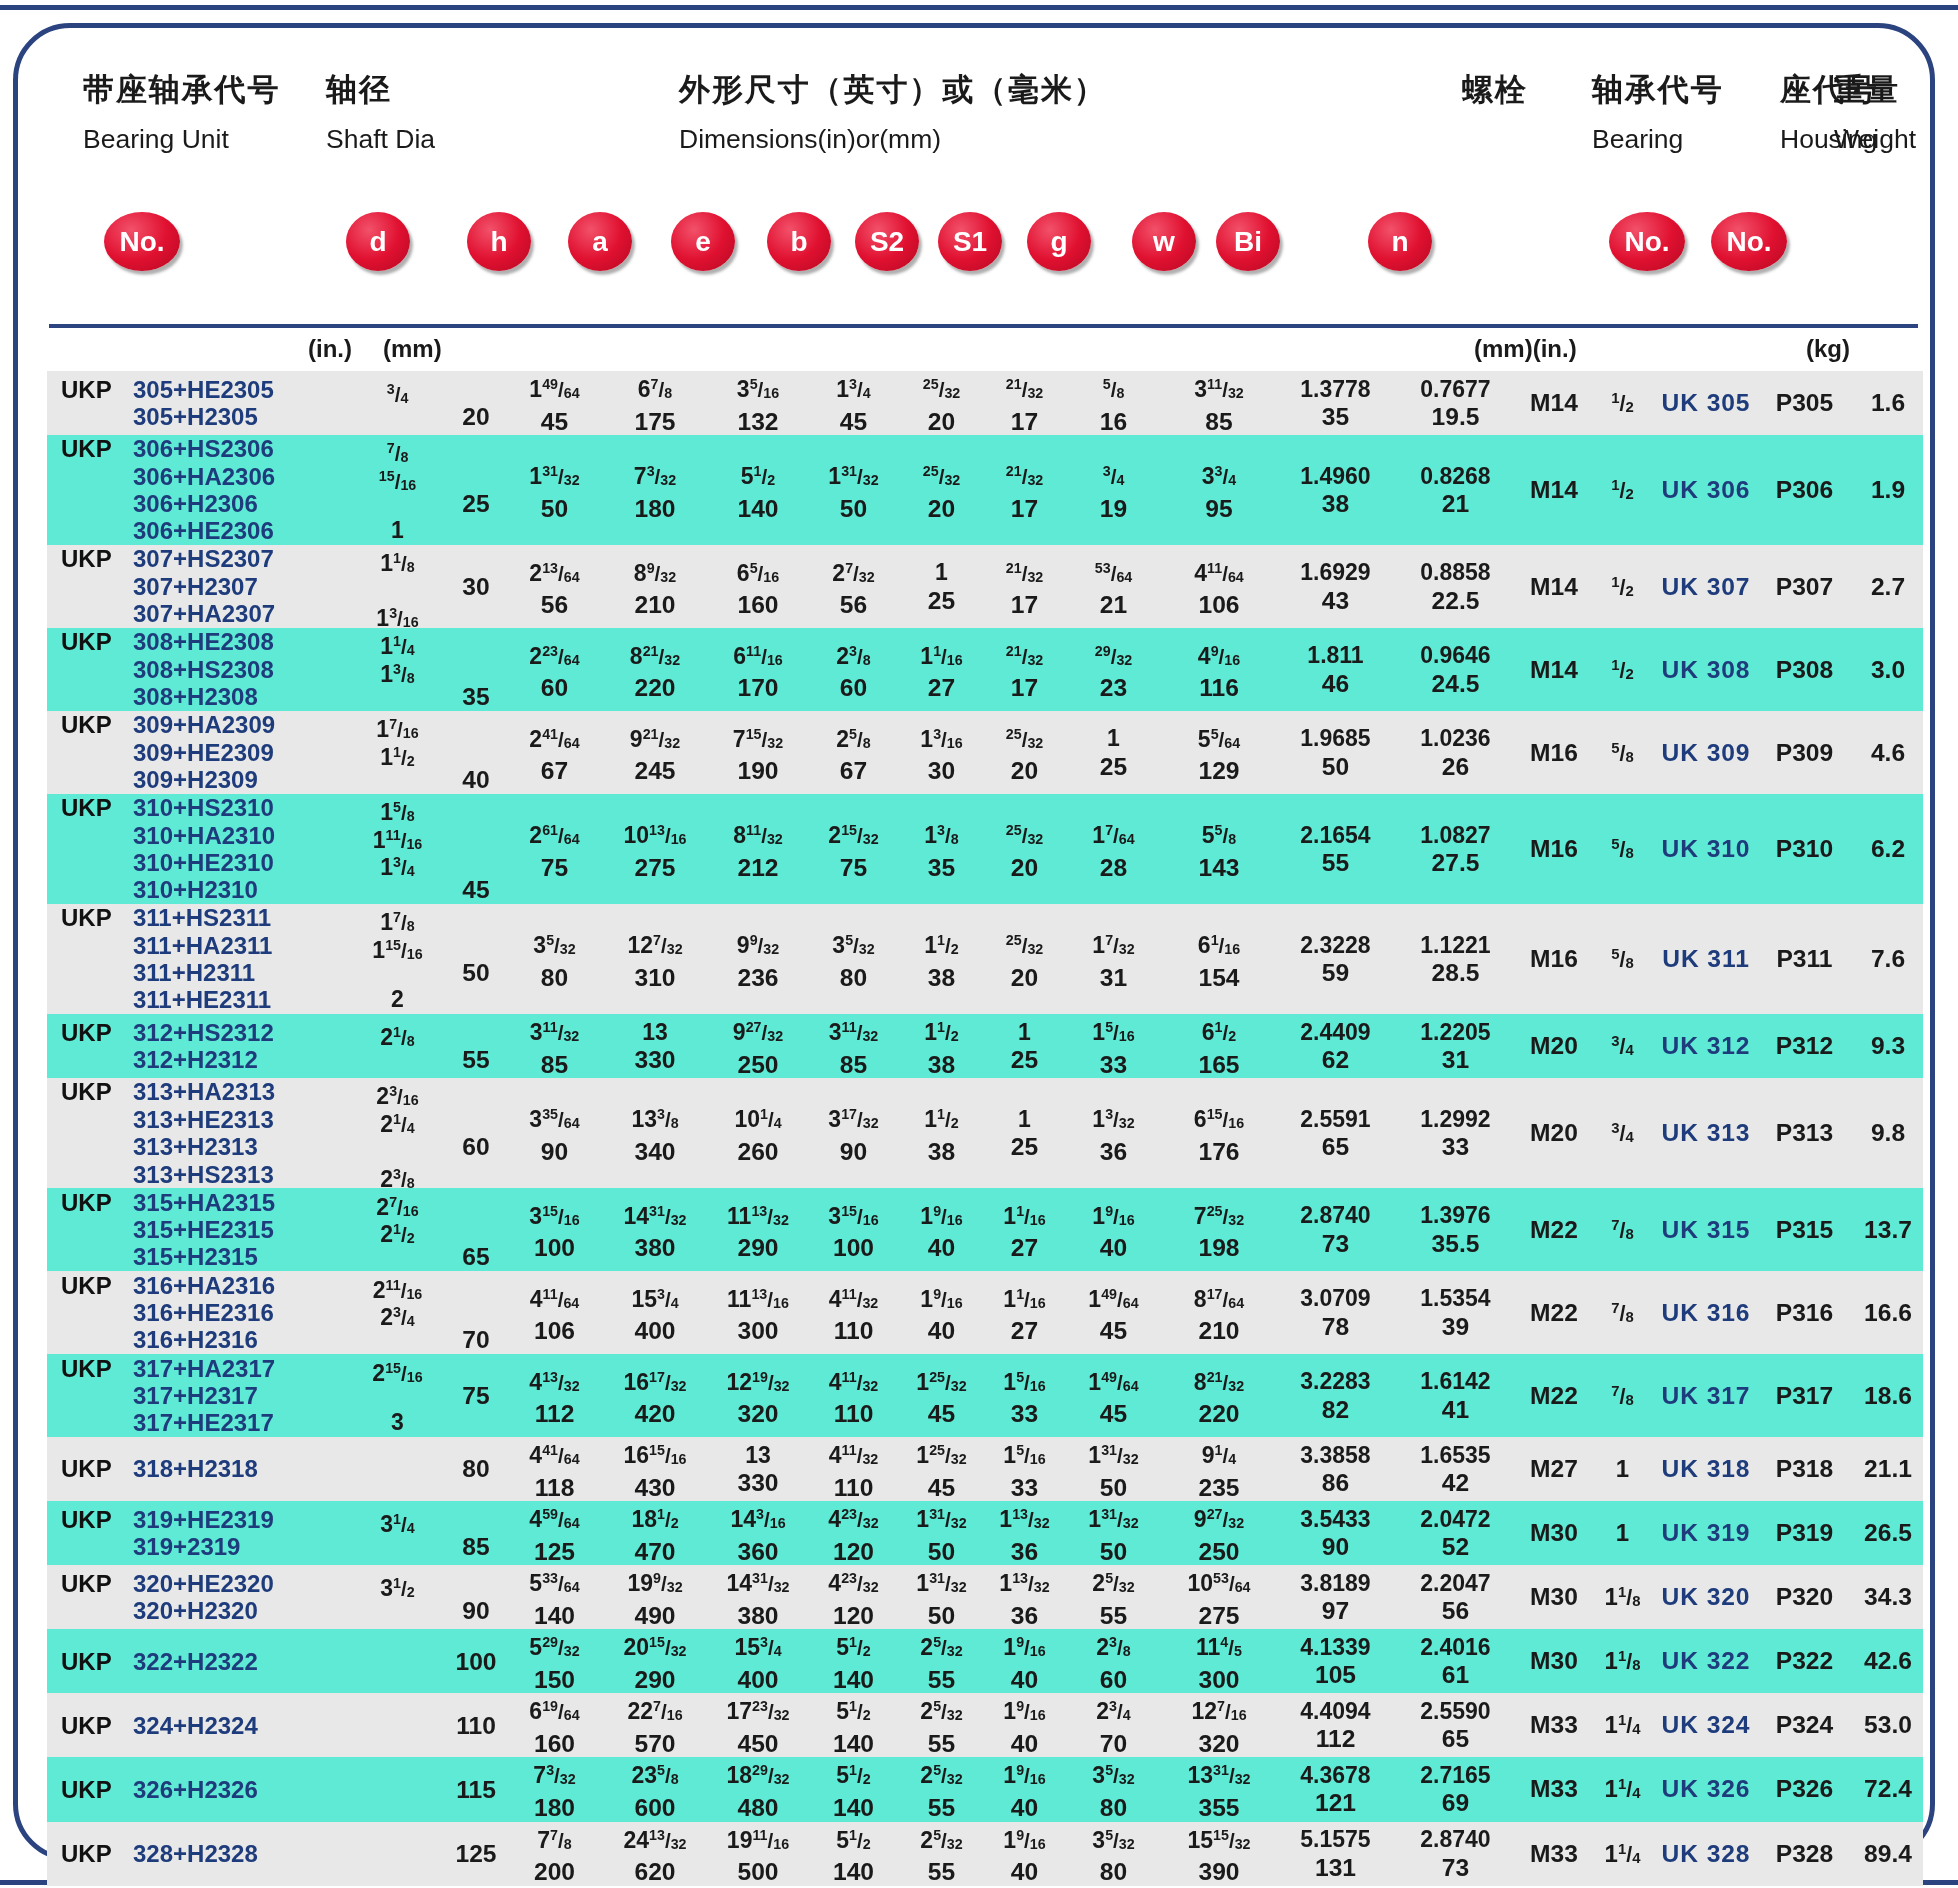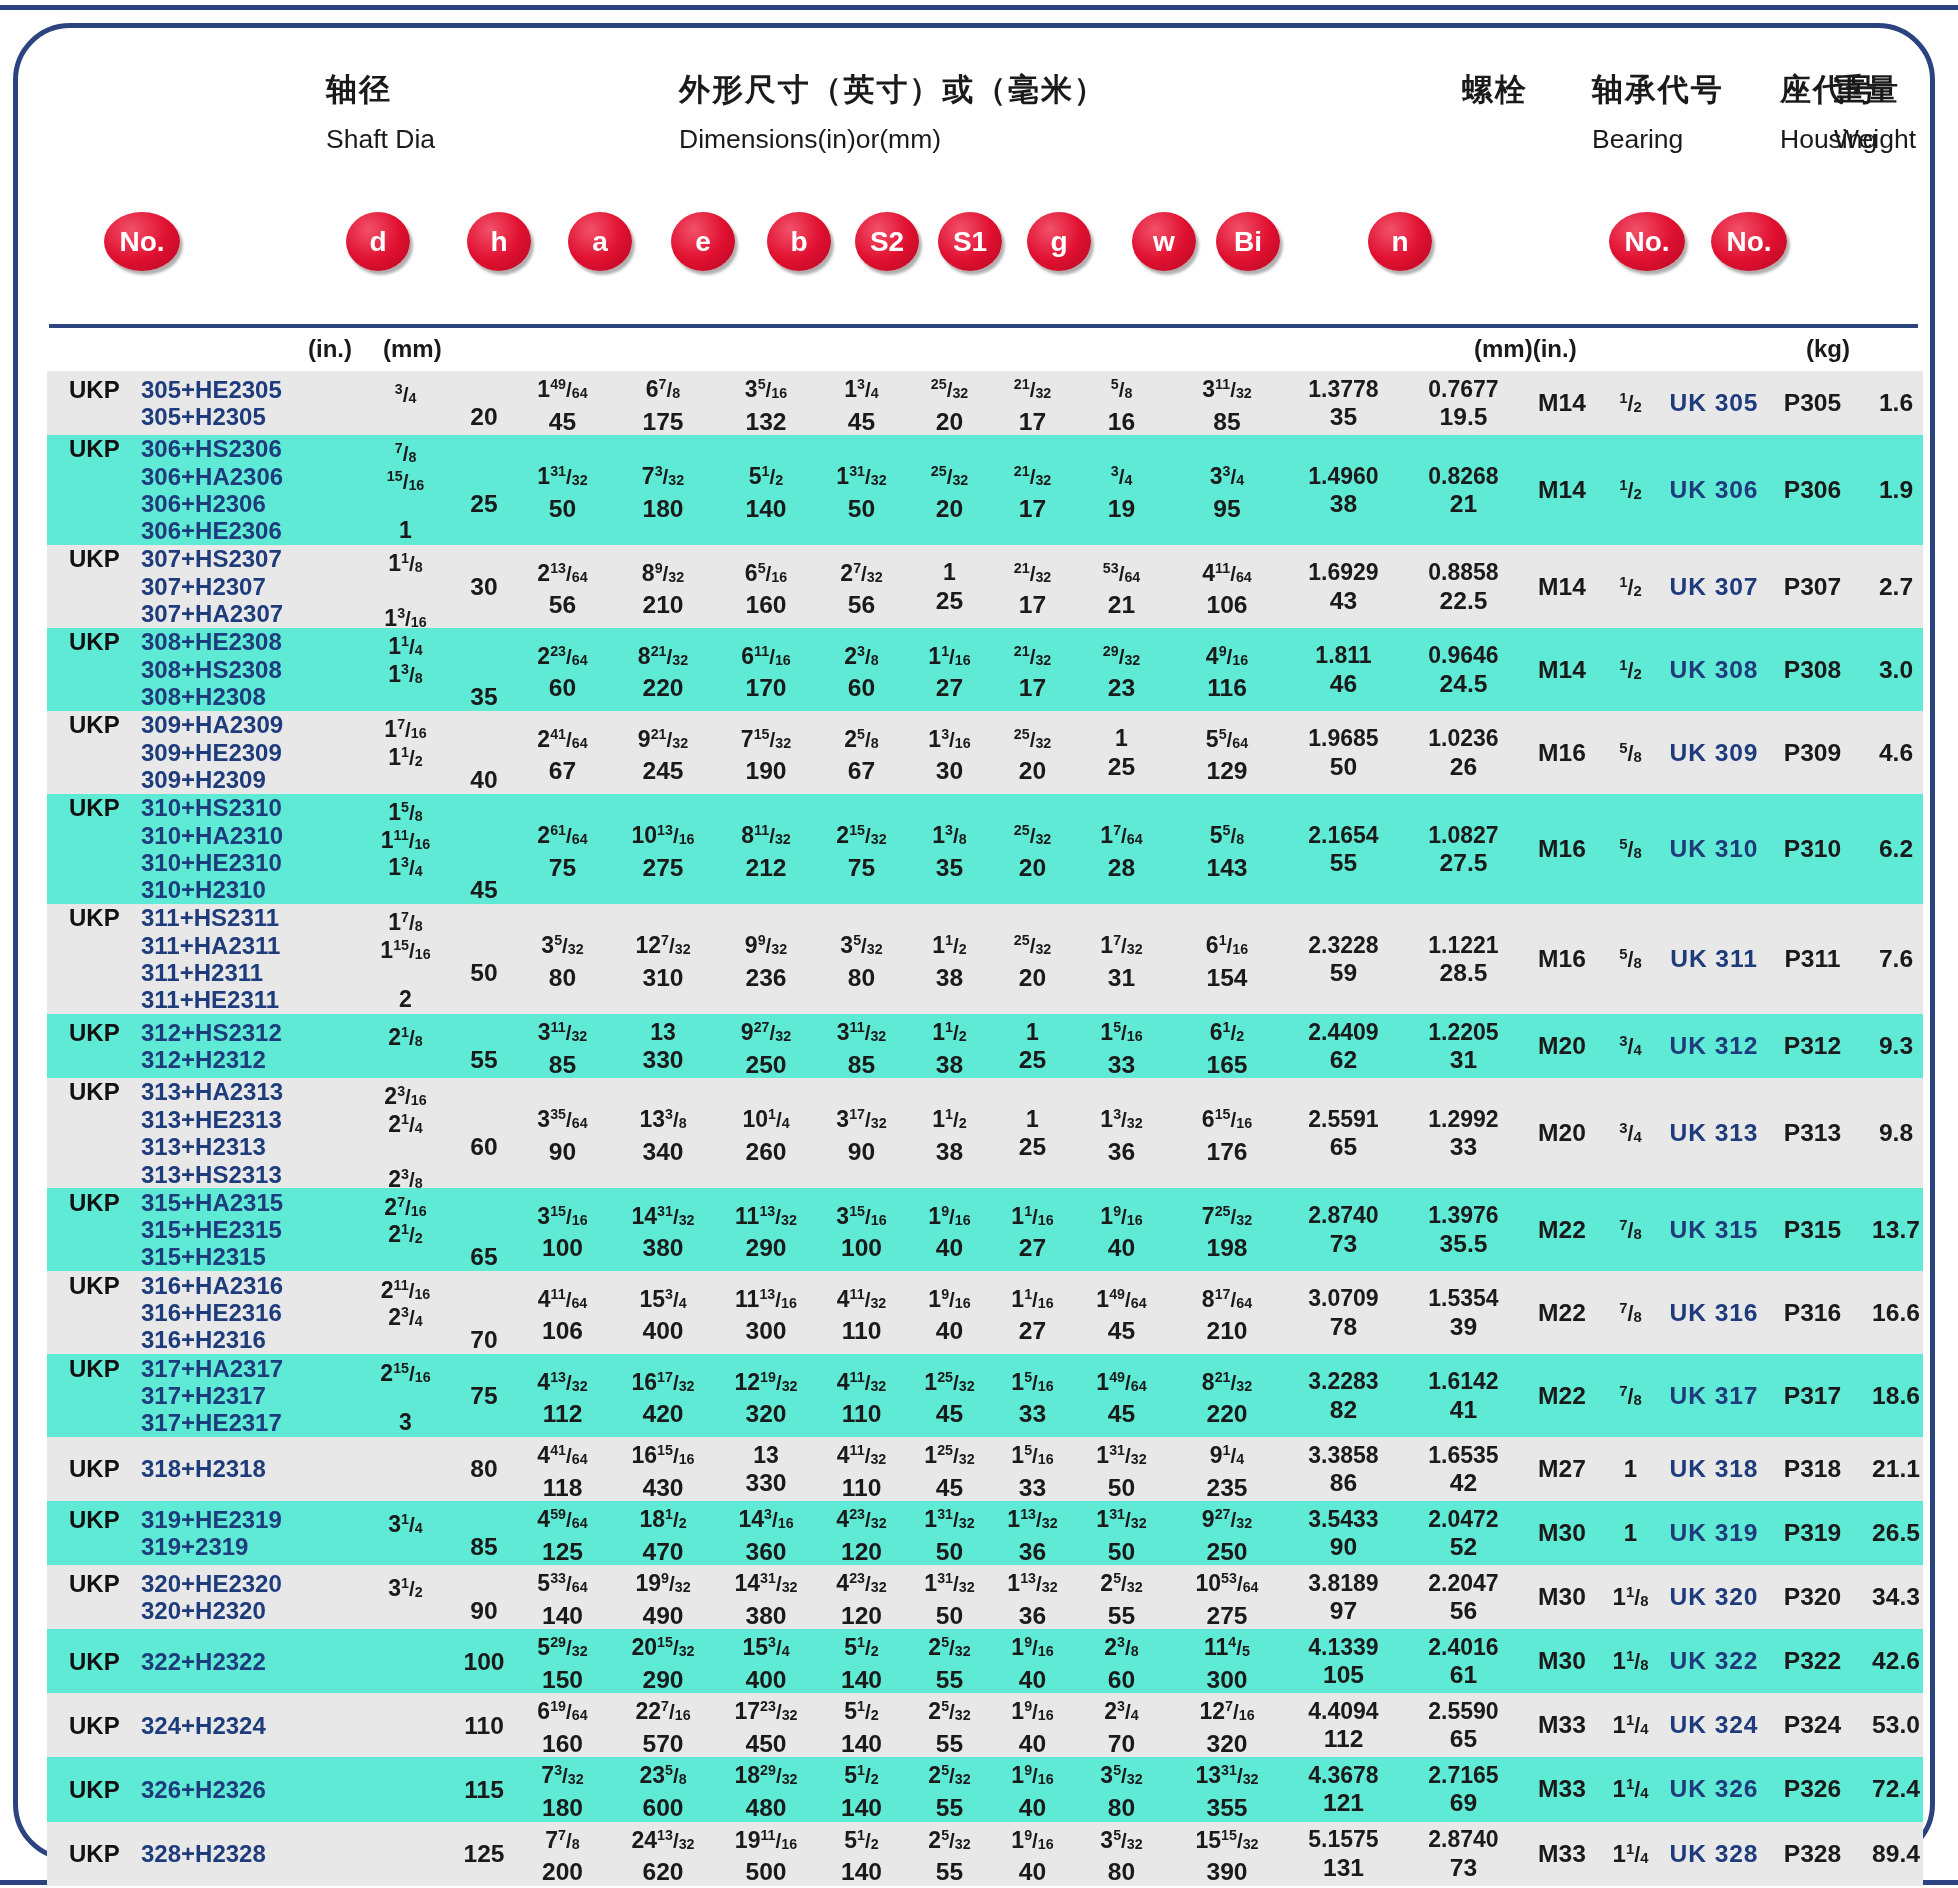--- a/index.html
+++ b/index.html
@@ -20,21 +20,21 @@
          background:radial-gradient(ellipse at 36% 30%, #f2516a 0%, #e01030 52%, #b40a23 100%);
          box-shadow:2.8px 3.8px 2.8px rgba(110,110,110,.55);
          color:#fff;font-weight:700;font-size:28px;
          display:flex;align-items:center;justify-content:center;}
   
   .rule{position:absolute;top:324px;left:49px;width:1869px;height:3.8px;background:#2c4480;}
   .units{position:absolute;top:333px;left:0;right:0;height:36px;font-weight:700;font-size:24px;}
   .units span{position:absolute;top:1.9px;}
   
   .tbody{position:absolute;top:371px;left:47px;width:1876px;}
-  .trow{display:grid;box-sizing:border-box;padding-left:22px;
+  .trow{display:grid;box-sizing:border-box;padding-left:14px;
         grid-template-columns:289px 95px 62px 95px 106px 100px 91px 85px 81px 97px 114px 119px 121px 76px 61px 106px 91px 76px;}
   .trow.g{background:#e8e8e8;}
   .trow.w{background:#5eead4;}
   .trow.l1,.trow.l2{min-height:59px;}
   .trow.l3{min-height:83px;}
   .trow.l4{min-height:110px;}
   .cell{display:flex;flex-direction:column;justify-content:center;}
   .dline{height:27.4px;line-height:27.4px;white-space:nowrap;}
   .c-desig{font-size:24px;font-weight:700;}
   .c-desig .pre{display:inline-block;width:72px;color:#111;}
@@ -53,20 +53,24 @@
 </style>
 </head>
 <body>
 
 <div class="page">
   <div class="topline"></div>
   <div class="frame"></div>
   <div class="botline"></div>
 
   <div class="thead">
+    <div class="tt" style="left:83px;top:17px;">
+      <span class="zh">带座轴承代号</span>
+      <span class="en">Bearing Unit</span>
+    </div>
     <div class="tt" style="left:326px;top:17px;">
       <span class="zh">轴径</span>
       <span class="en">Shaft Dia</span>
     </div>
     <div class="tt" style="left:679px;top:17px;">
       <span class="zh">外形尺寸（英寸）或（毫米）</span>
       <span class="en">Dimensions(in)or(mm)</span>
     </div>
     <div class="tt" style="left:1462px;top:17px;">
       <span class="zh">螺栓</span>

